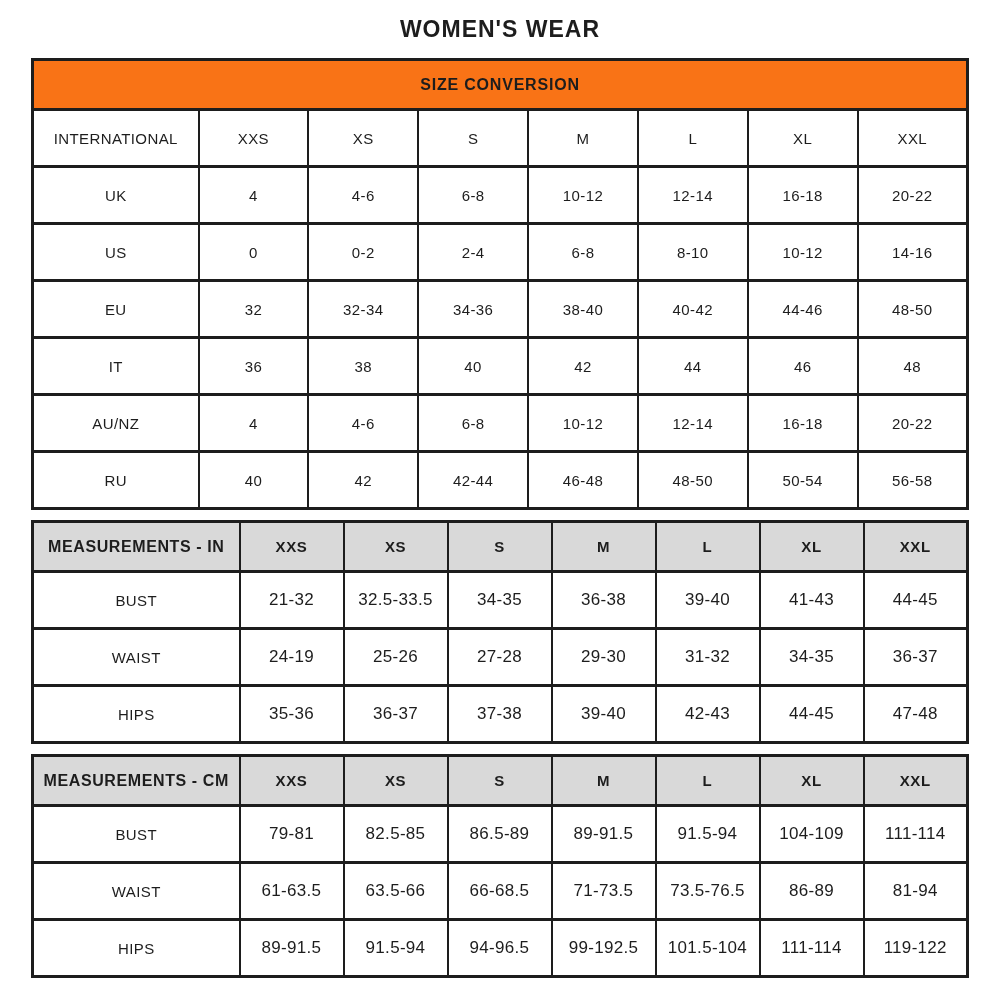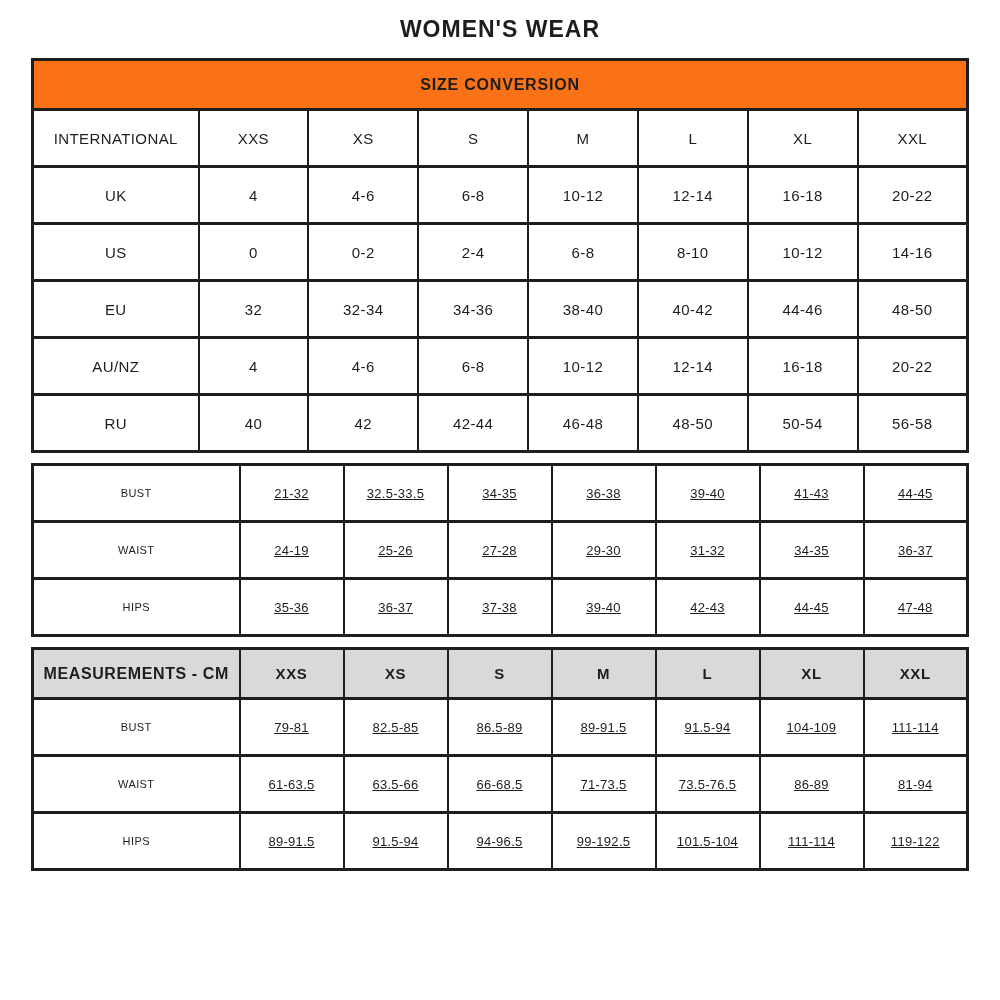--- a/index.html
+++ b/index.html
@@ -59,22 +59,22 @@
   
   table.meas tr.head td {
     height: 47px;
     background: #d9d9d9;
     font-weight: 700;
     font-size: 15px;
     letter-spacing: 0.6px;
   }
   table.meas tr.head td.head-label { font-size: 16px; }
   table.meas tr.data td { height: 54px; }
-  table.meas tr.data td.val { font-size: 13px; letter-spacing: 0.3px; text-decoration: underline; }
-  table.meas tr.data td.row-label { font-size: 11px; }
+  table.meas tr.data td.val { font-size: 17px; letter-spacing: 0.3px; }
+  table.meas tr.data td.row-label { font-size: 15px; }
 </style>
 </head>
 <body>
 
 <div class="page">
 
   <h1 class="page-title">WOMEN'S WEAR</h1>
 
   <table class="tbl conv">
     <colgroup>
@@ -125,20 +125,30 @@
         <td>EU</td>
         <td>32</td>
         <td>32-34</td>
         <td>34-36</td>
         <td>38-40</td>
         <td>40-42</td>
         <td>44-46</td>
         <td>48-50</td>
       </tr>
       <tr class="data">
+        <td>IT</td>
+        <td>36</td>
+        <td>38</td>
+        <td>40</td>
+        <td>42</td>
+        <td>44</td>
+        <td>46</td>
+        <td>48</td>
+      </tr>
+      <tr class="data">
         <td>AU/NZ</td>
         <td>4</td>
         <td>4-6</td>
         <td>6-8</td>
         <td>10-12</td>
         <td>12-14</td>
         <td>16-18</td>
         <td>20-22</td>
       </tr>
       <tr class="data">
@@ -159,20 +169,30 @@
       <col class="c-label-meas">
         <col>
         <col>
         <col>
         <col>
         <col>
         <col>
         <col>
     </colgroup>
     <tbody>
+      <tr class="head">
+        <td class="head-label">MEASUREMENTS - IN</td>
+        <td>XXS</td>
+        <td>XS</td>
+        <td>S</td>
+        <td>M</td>
+        <td>L</td>
+        <td>XL</td>
+        <td>XXL</td>
+      </tr>
       <tr class="data">
         <td class="row-label">BUST</td>
         <td class="val">21-32</td>
         <td class="val">32.5-33.5</td>
         <td class="val">34-35</td>
         <td class="val">36-38</td>
         <td class="val">39-40</td>
         <td class="val">41-43</td>
         <td class="val">44-45</td>
       </tr>

